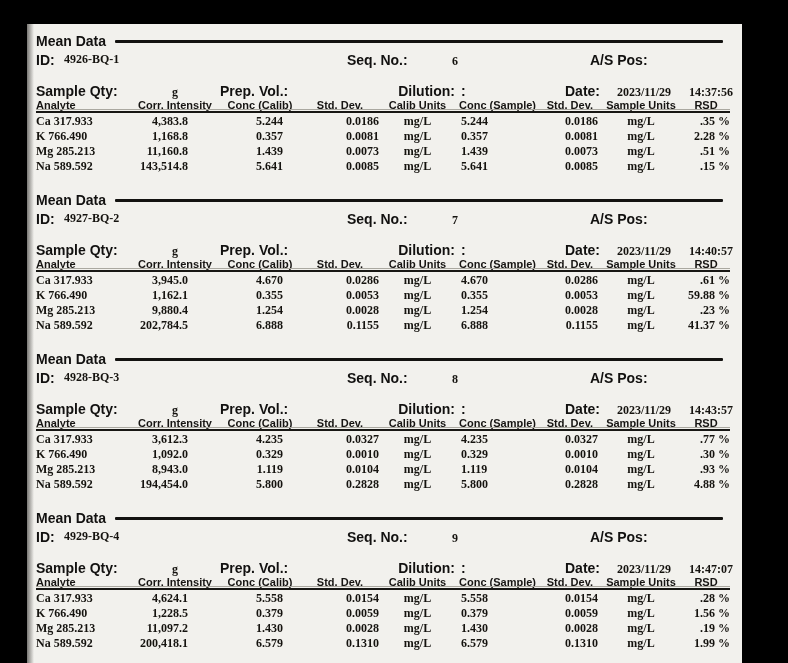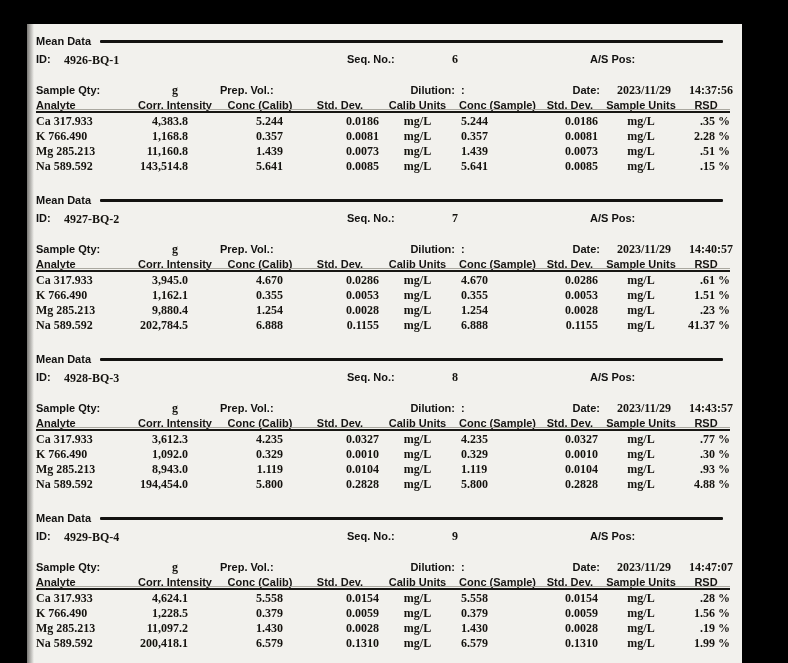--- a/index.html
+++ b/index.html
@@ -19,21 +19,21 @@
     box-sizing: border-box;
     padding: 12px 12px 0 9px;
     overflow: hidden;
   }
   .paper::before {
     content: "";
     position: absolute; left: 0; top: 0; bottom: 0; width: 7px;
     background: linear-gradient(to right, rgba(20,18,15,0.55), rgba(20,18,15,0));
     pointer-events: none;
   }
-  .lbl { font-weight: bold; font-size: 11px; color: #121110; }
+  .lbl { font-weight: bold; font-size: 14px; color: #121110; }
   .val { font-family: "Liberation Serif", serif; font-weight: bold; font-size: 12px; color: #15130f; }
 
   .block { margin-bottom: 21px; }
 
   
   .mean-row { display: flex; align-items: center; height: 10px; margin-bottom: 6px; }
   .mean-row .lbl { white-space: nowrap; }
   .rule {
     flex: 1 1 auto; height: 3px;
     background: #131210;
@@ -237,21 +237,21 @@
     </div>
           <div class="grid data-row">
       <span class="val cell a-left">K 766.490</span>
       <span class="val cell a-int">1,162.1</span>
       <span class="val cell a-calib">0.355</span>
       <span class="val cell a-sd1">0.0053</span>
       <span class="val cell a-cen">mg/L</span>
       <span class="val cell a-samp">0.355</span>
       <span class="val cell a-sd2">0.0053</span>
       <span class="val cell a-cen">mg/L</span>
-      <span class="val cell a-rsd">1.51 %</span>
+      <span class="val cell a-rsd">59.88 %</span>
     </div>
           <div class="grid data-row">
       <span class="val cell a-left">Mg 285.213</span>
       <span class="val cell a-int">9,880.4</span>
       <span class="val cell a-calib">1.254</span>
       <span class="val cell a-sd1">0.0028</span>
       <span class="val cell a-cen">mg/L</span>
       <span class="val cell a-samp">1.254</span>
       <span class="val cell a-sd2">0.0028</span>
       <span class="val cell a-cen">mg/L</span>

